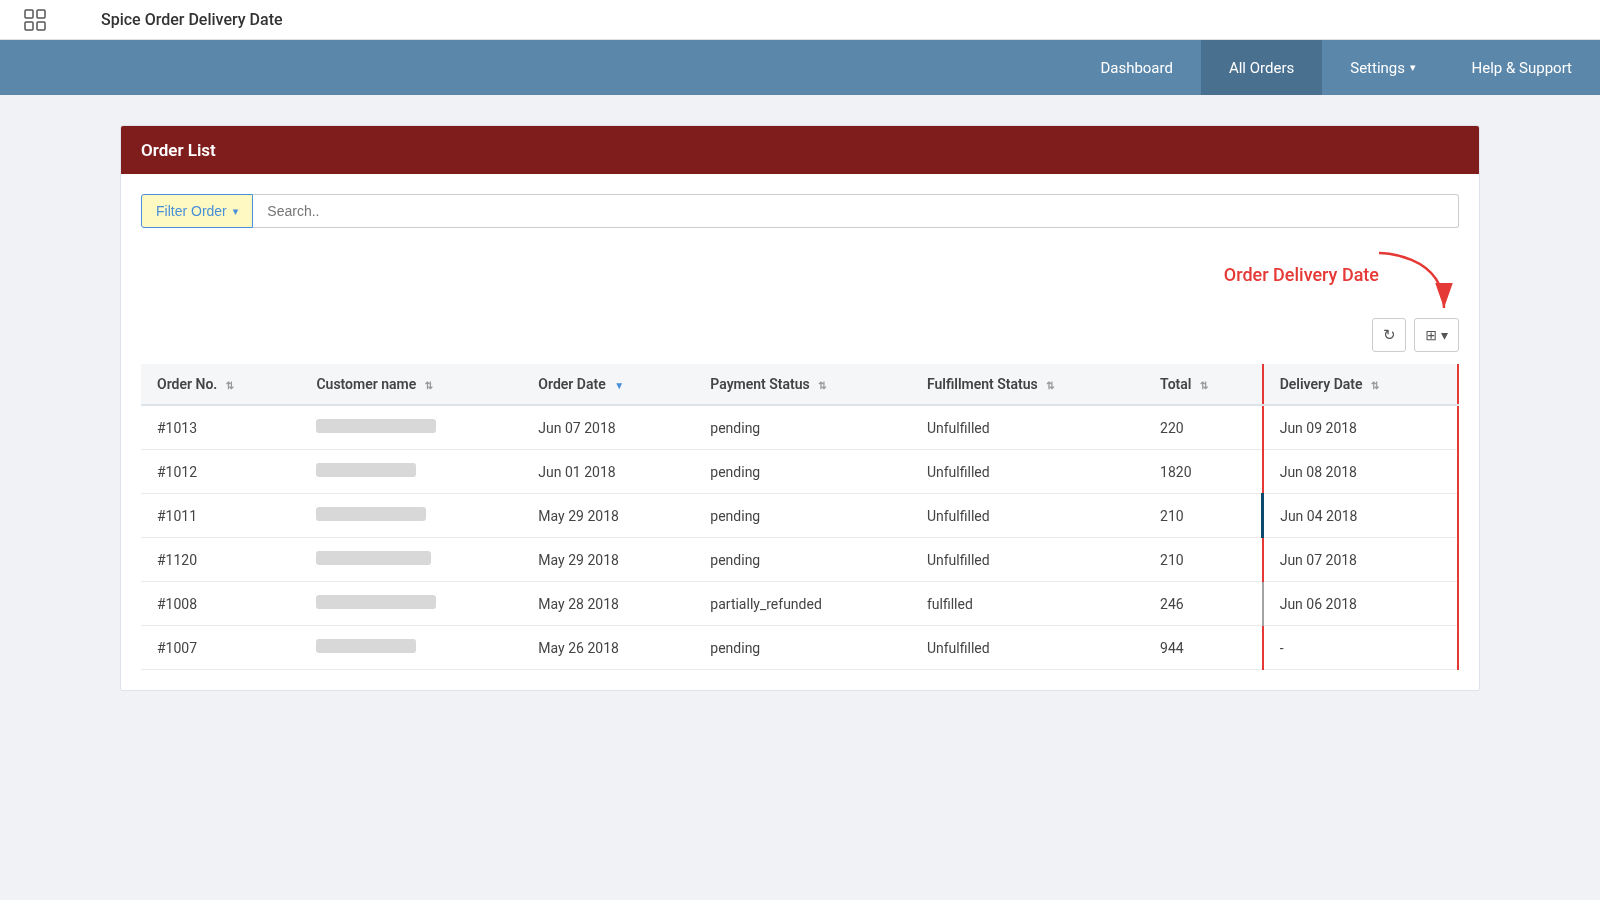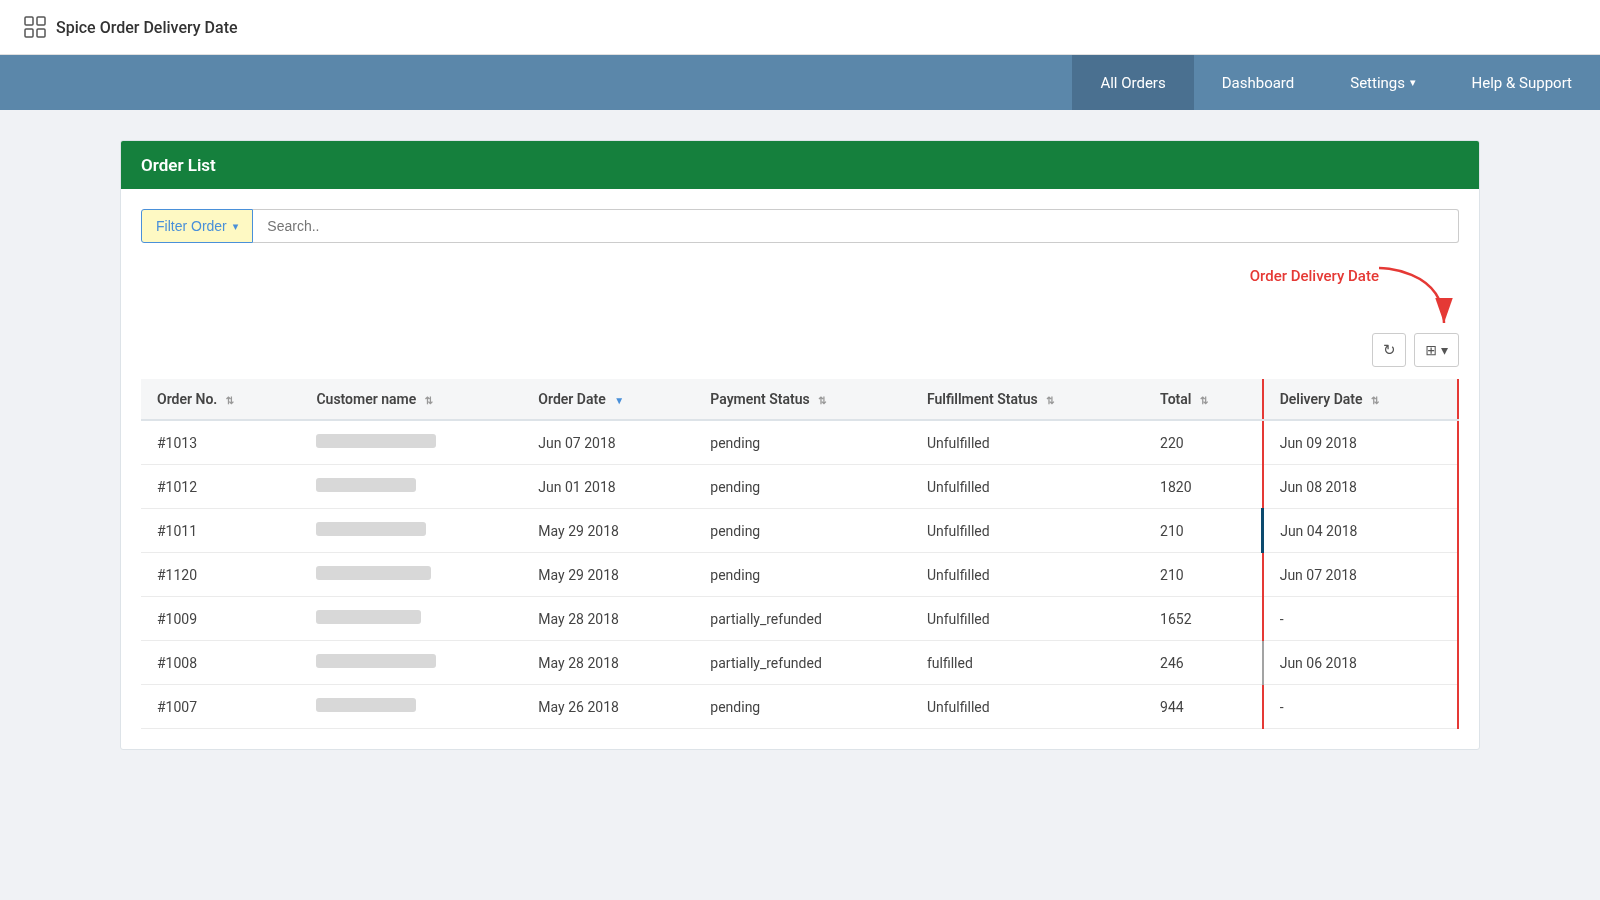--- a/index.html
+++ b/index.html
@@ -6,25 +6,26 @@
     body {
       font-family: -apple-system, BlinkMacSystemFont, 'Segoe UI', Roboto, sans-serif;
       background: #f0f2f5;
       min-height: 900px;
       width: 1600px;
     }
 
     
     .top-bar {
       background: #fff;
-      height: 55px;
+      height: 40px;
       display: flex;
       align-items: center;
       padding: 0 24px;
       border-bottom: 1px solid #e0e0e0;
+      gap: 45px;
     }
     .app-icon {
       width: 22px;
       height: 22px;
       margin-right: 10px;
       display: inline-flex;
       align-items: center;
       justify-content: center;
     }
     .app-title {
@@ -66,21 +67,21 @@
     }
 
     
     .card {
       background: #fff;
       border: 1px solid #dde3e8;
       border-radius: 3px;
       overflow: hidden;
     }
     .card-header {
-      background: #15803d;
+      background: #7f1d1d;
       padding: 14px 20px;
     }
     .card-header-title {
       color: #fff;
       font-size: 17px;
       font-weight: 600;
     }
     .card-body {
       padding: 20px;
     }
@@ -200,25 +201,25 @@
       display: flex;
       justify-content: flex-end;
       align-items: flex-start;
       width: 100%;
       position: relative;
       height: 80px;
       margin-bottom: -10px;
     }
     .annotation-label {
       color: #e53935;
-      font-size: 15px;
+      font-size: 18px;
       font-weight: 500;
       position: absolute;
       right: 80px;
-      top: 4px;
+      top: 16px;
       white-space: nowrap;
     }
     .annotation-arrow {
       position: absolute;
       right: 0;
       top: 0;
     }
   </style>
 </head>
 <body>
@@ -229,25 +230,25 @@
       <rect x="1" y="1" width="8" height="8" rx="1" stroke="#555" stroke-width="1.5"></rect>
       <rect x="13" y="1" width="8" height="8" rx="1" stroke="#555" stroke-width="1.5"></rect>
       <rect x="1" y="13" width="8" height="8" rx="1" stroke="#555" stroke-width="1.5"></rect>
       <rect x="13" y="13" width="8" height="8" rx="1" stroke="#555" stroke-width="1.5"></rect>
     </svg>
   </span>
   <span class="app-title">Spice Order Delivery Date</span>
 </div>
 
 <nav class="nav-bar">
+  <a class="nav-item">
+    <span>Dashboard</span>
+  </a>
   <a class="nav-item active">
     <span>All Orders</span>
-  </a>
-  <a class="nav-item">
-    <span>Dashboard</span>
   </a>
   <a class="nav-item">
     <span>Settings</span>
     <span class="chevron">▾</span>
   </a>
   <a class="nav-item">
     <span>Help &amp; Support</span>
   </a>
 </nav>
 
@@ -363,31 +364,20 @@
     <td>
       <span class="customer-placeholder" style="width:115px;"></span>
     </td>
     <td>May 29 2018</td>
     <td>pending</td>
     <td>Unfulfilled</td>
     <td>210</td>
     <td style="border-left:2px solid #e53935; border-right:2px solid #e53935;">Jun 07 2018</td>
   </tr>
             <tr>
-    <td>#1009</td>
-    <td>
-      <span class="customer-placeholder" style="width:105px;"></span>
-    </td>
-    <td>May 28 2018</td>
-    <td>partially_refunded</td>
-    <td>Unfulfilled</td>
-    <td>1652</td>
-    <td style="border-left:2px solid #e53935; border-right:2px solid #e53935;">-</td>
-  </tr>
-            <tr>
     <td>#1008</td>
     <td>
       <span class="customer-placeholder" style="width:120px;"></span>
     </td>
     <td>May 28 2018</td>
     <td>partially_refunded</td>
     <td>fulfilled</td>
     <td>246</td>
     <td style="border-left:2px solid #a3a3a3; border-right:2px solid #e53935;">Jun 06 2018</td>
   </tr>

